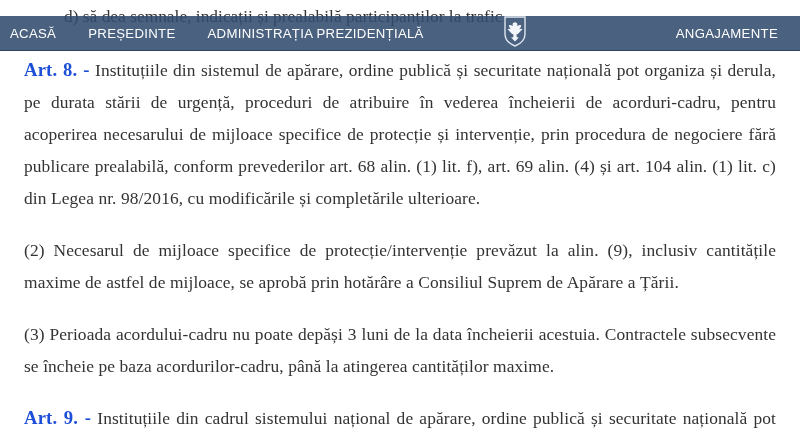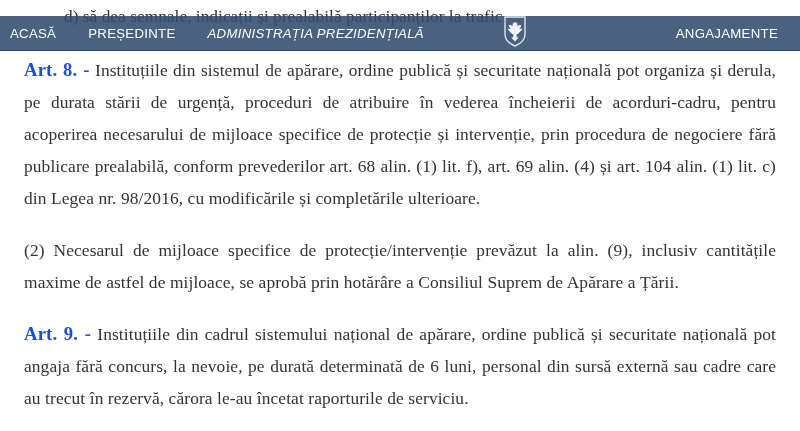--- a/index.html
+++ b/index.html
@@ -92,21 +92,21 @@
     white-space: nowrap;
     text-decoration: none;
     display: flex;
     align-items: center;
     height: 100%;
     cursor: pointer;
   }
 
   .nav-item-acasa { margin-left: -6px; padding: 0 16px; }
   .nav-item-presedinte { padding: 12px 16px; }
-  .nav-item-admin { padding: 0 16px; font-style: italic; }
+  .nav-item-admin { padding: 0 16px; }
 
   .nav-logo {
     position: absolute;
     left: 502px;
     top: 0px;
     width: 26px;
     height: 31px;
     display: flex;
     align-items: center;
     justify-content: center;
@@ -137,20 +137,23 @@
     <div class="spacer-top"></div>
 
     <p class="para">
       <span class="art-label">Art. 8. -</span><span> Instituțiile din sistemul de apărare, ordine publică și securitate națională pot organiza și derula, pe durata stării de urgență, proceduri de atribuire în vederea încheierii de acorduri-cadru, pentru acoperirea necesarului de mijloace specifice de protecție și intervenție, prin procedura de negociere fără publicare prealabilă, conform prevederilor art. 68 alin. (1) lit. f), art. 69 alin. (4) și art. 104 alin. (1) lit. c) din Legea nr. 98/2016, cu modificările și completările ulterioare.</span>
     </p>
 
     <p class="para">
       <span>(2) Necesarul de mijloace specifice de protecție/intervenție prevăzut la alin. (9), inclusiv cantitățile maxime de astfel de mijloace, se aprobă prin hotărâre a Consiliul Suprem de Apărare a Țării.</span>
     </p>
 
+    <p class="para">
+      <span>(3) Perioada acordului-cadru nu poate depăși 3 luni de la data încheierii acestuia. Contractele subsecvente se încheie pe baza acordurilor-cadru, până la atingerea cantităților maxime.</span>
+    </p>
 
     <p class="para">
       <span class="art-label">Art. 9. -</span><span> Instituțiile din cadrul sistemului național de apărare, ordine publică și securitate națională pot angaja fără concurs, la nevoie, pe durată determinată de 6 luni, personal din sursă externă sau cadre care au trecut în rezervă, cărora le-au încetat raporturile de serviciu.</span>
     </p>
 
   </div>
 </div>
 
 <div class="navbar">
 

